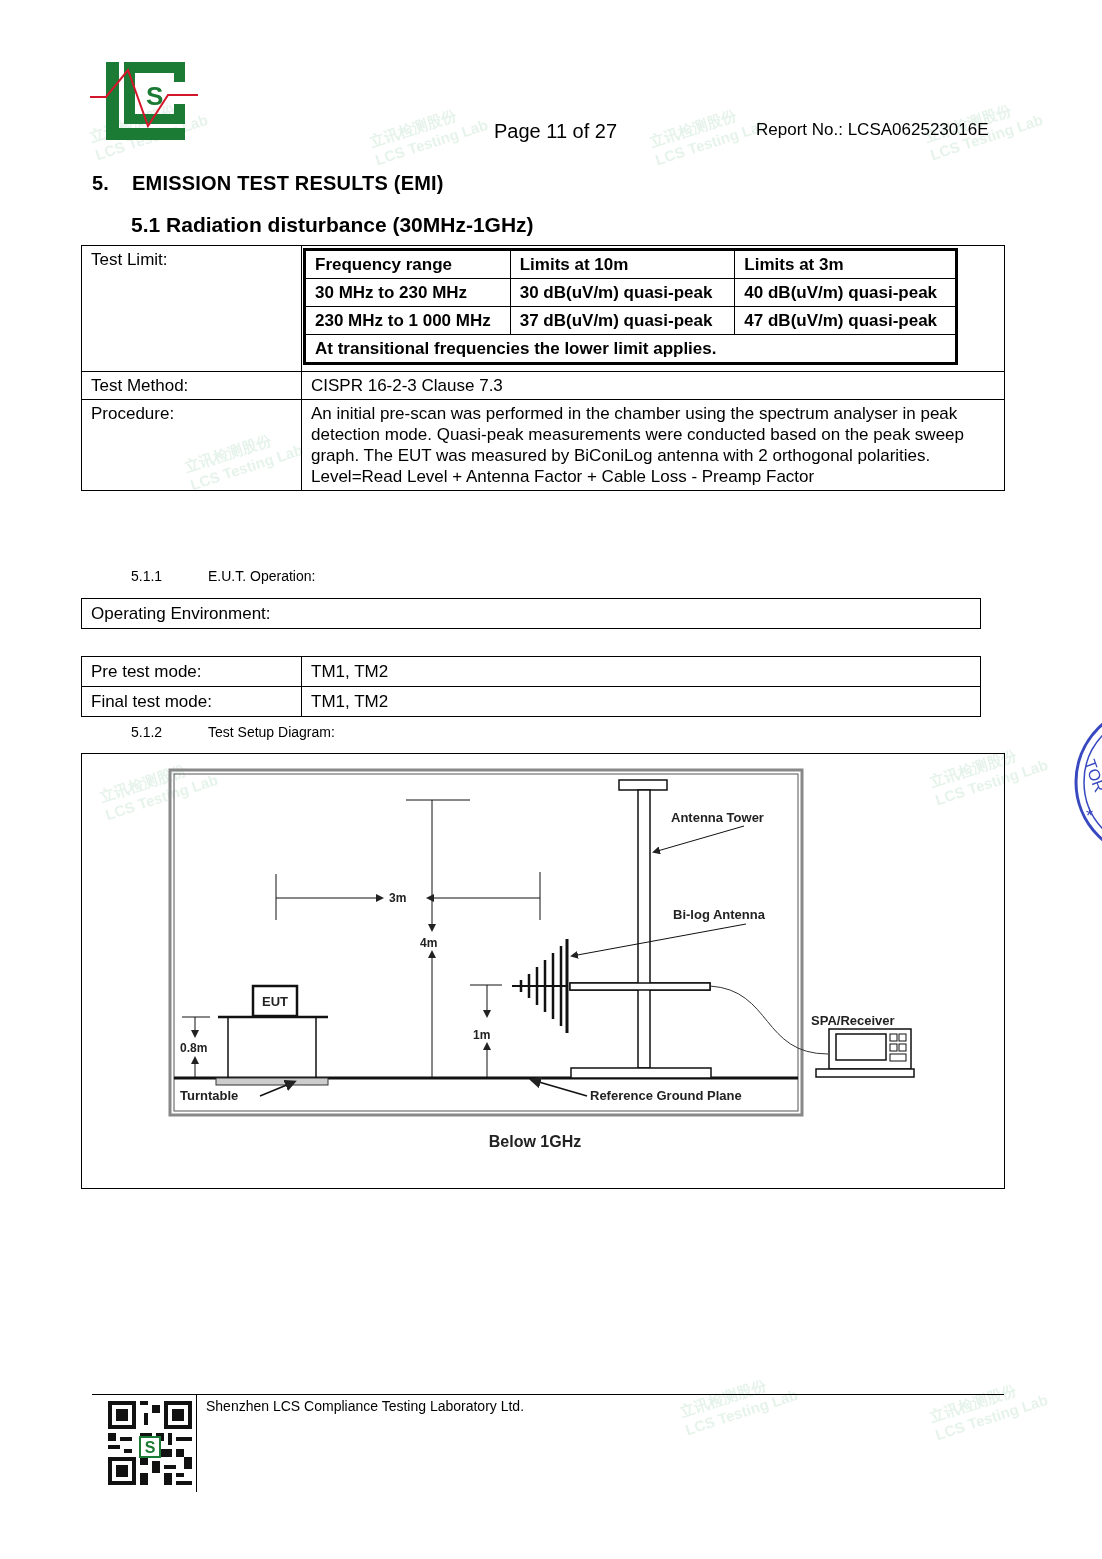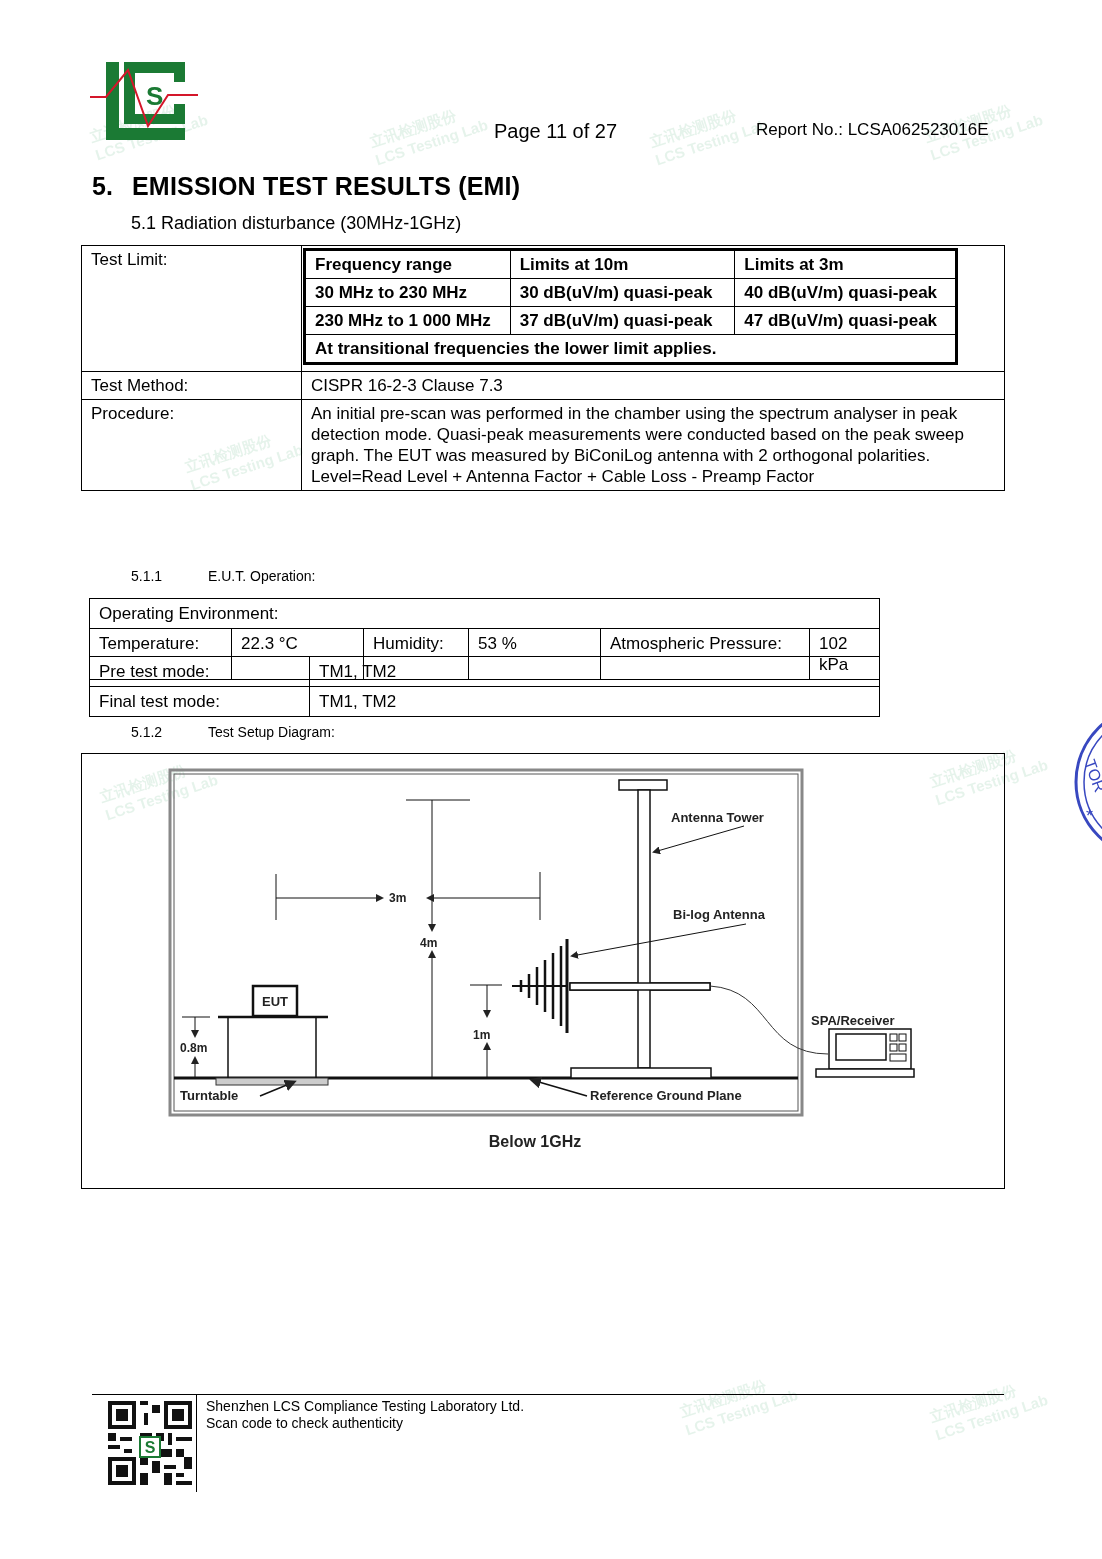--- a/index.html
+++ b/index.html
@@ -2,36 +2,36 @@
 <html><head>
 <meta charset="utf-8">
 <style>
   html, body { margin: 0; padding: 0; background: #ffffff; }
   body { width: 1102px; height: 1559px; position: relative; overflow: hidden;
          font-family: "Liberation Sans", sans-serif; color: #000; }
   .abs { position: absolute; }
   .logo { left: 90px; top: 60px; width: 110px; height: 82px; }
   .page-num { left: 494px; top: 120px; font-size: 20px; }
   .report-no { left: 756px; top: 120px; font-size: 17px; }
-  .h1 { left: 92px; top: 172px; font-size: 25px; font-weight: bold; letter-spacing: 0.2px; }
+  .h1 { left: 92px; top: 172px; font-size: 20px; font-weight: bold; letter-spacing: 0.2px; }
   .h1 .num { display: inline-block; width: 40px; }
-  .h2 { left: 131px; top: 213px; font-size: 18px; font-weight: normal; }
+  .h2 { left: 131px; top: 213px; font-size: 21px; font-weight: bold; }
   table { border-collapse: collapse; }
   td { font-size: 17px; vertical-align: top; padding: 3px 9px; line-height: 21px; }
   .t1 { left: 81px; top: 245px; width: 924px; }
   .t1 > tbody > tr > td { border: 1px solid #000; }
   .t1 .lbl { width: 201px; }
   .inner { margin: 0 0 0 0; width: 651px; }
   .inner td { border: 1px solid #000; border-width: 1px; padding: 3px 9px; font-weight: bold; }
   .inner-wrap { padding: 0 !important; }
   .inner-box { margin: 2px 0 1px 1px; border: 2px solid #000; display: inline-block; }
   .inner-box table td { border: 1px solid #000; }
   .h3 { font-size: 14px; }
   .h3 .num { display:inline-block; width: 77px; }
-  .t2 { left: 89px; top: 598px; width: 791px; }
+  .t2 { left: 81px; top: 598px; width: 900px; }
   .t2 td { border: 1px solid #000; padding: 4px 9px; height: 21px; }
   .diagram-box { left: 81px; top: 753px; width: 922px; height: 434px; border: 1px solid #000; }
   .footer-line { left: 92px; top: 1394px; width: 912px; height: 1px; background: #000; }
   .footer-vline { left: 196px; top: 1394px; width: 1px; height: 98px; background: #000; }
   .qr { left: 108px; top: 1401px; width: 84px; height: 84px; }
   .footer-text { left: 206px; top: 1398px; font-size: 14px; line-height: 17px; }
   .stamp { left: 1072px; top: 712px; width: 40px; height: 140px; }
   .wm { position: absolute; color: rgba(0,140,60,0.10); font-size: 15px; font-weight: bold;
         transform: rotate(-18deg); white-space: nowrap; pointer-events: none; }
 </style>
@@ -117,28 +117,20 @@
 
 <div class="abs h3" style="left:131px;top:568px">
   <span class="num">5.1.1</span><span>E.U.T. Operation:</span>
 </div>
 
 <table class="abs t2">
   <tbody>
       <tr>
     <td colspan="6">Operating Environment:</td>
   </tr>
-  <tr>
-    <td style="width:123px">Temperature:</td>
-    <td style="width:113px">22.3 °C</td>
-    <td style="width:86px">Humidity:</td>
-    <td style="width:113px">53 %</td>
-    <td style="width:190px">Atmospheric Pressure:</td>
-    <td>102 kPa</td>
-  </tr>
 </tbody>
   </table>
 <table class="abs t2" style="top:656px">
   <tbody>
       <tr>
     <td style="width:201px">Pre test mode:</td>
     <td>TM1, TM2</td>
   </tr>
   <tr>
     <td style="width:201px">Final test mode:</td>
@@ -244,14 +236,13 @@
 <div class="abs footer-line"></div>
 <div class="abs footer-vline"></div>
 <svg class="abs qr" viewBox="0 0 21 21" shape-rendering="crispEdges">
   <rect width="21" height="21" fill="#fff"></rect>
   <path fill="#111" d="M0,0h7v7h-7z M1,1v5h5v-5z M2,2h3v3h-3z M14,0h7v7h-7z M15,1v5h5v-5z M16,2h3v3h-3z M0,14h7v7h-7z M1,15v5h5v-5z M2,16h3v3h-3z M8,0h2v1h-2z M11,1h2v2h-2z M9,3h1v3h-1z M8,8h3v1h-3z M0,8h2v2h-2z M3,9h3v1h-3z M12,8h2v2h-2z M15,8h1v3h-1z M17,9h4v1h-4z M0,11h3v1h-3z M4,12h2v1h-2z M13,12h3v2h-3z M17,12h2v2h-2z M19,14h2v3h-2z M8,14h2v2h-2z M11,15h2v3h-2z M14,16h3v1h-3z M8,18h2v3h-2z M14,18h2v3h-2z M17,18h2v1h-2z M17,20h4v1h-4z M9,11h1v2h-1z"></path>
   <rect x="8" y="9" width="5" height="5" fill="#fff" stroke="#1b7a34" stroke-width="0.6"></rect>
   <text x="9.2" y="13" font-size="4" fill="#1b7a34" font-family="Liberation Sans, sans-serif" font-weight="bold">S</text>
 </svg>
 <div class="abs footer-text">
   <div>Shenzhen LCS Compliance Testing Laboratory Ltd.</div>
-  <div>Scan code to check authenticity</div>
 </div>
 
 </body></html>

